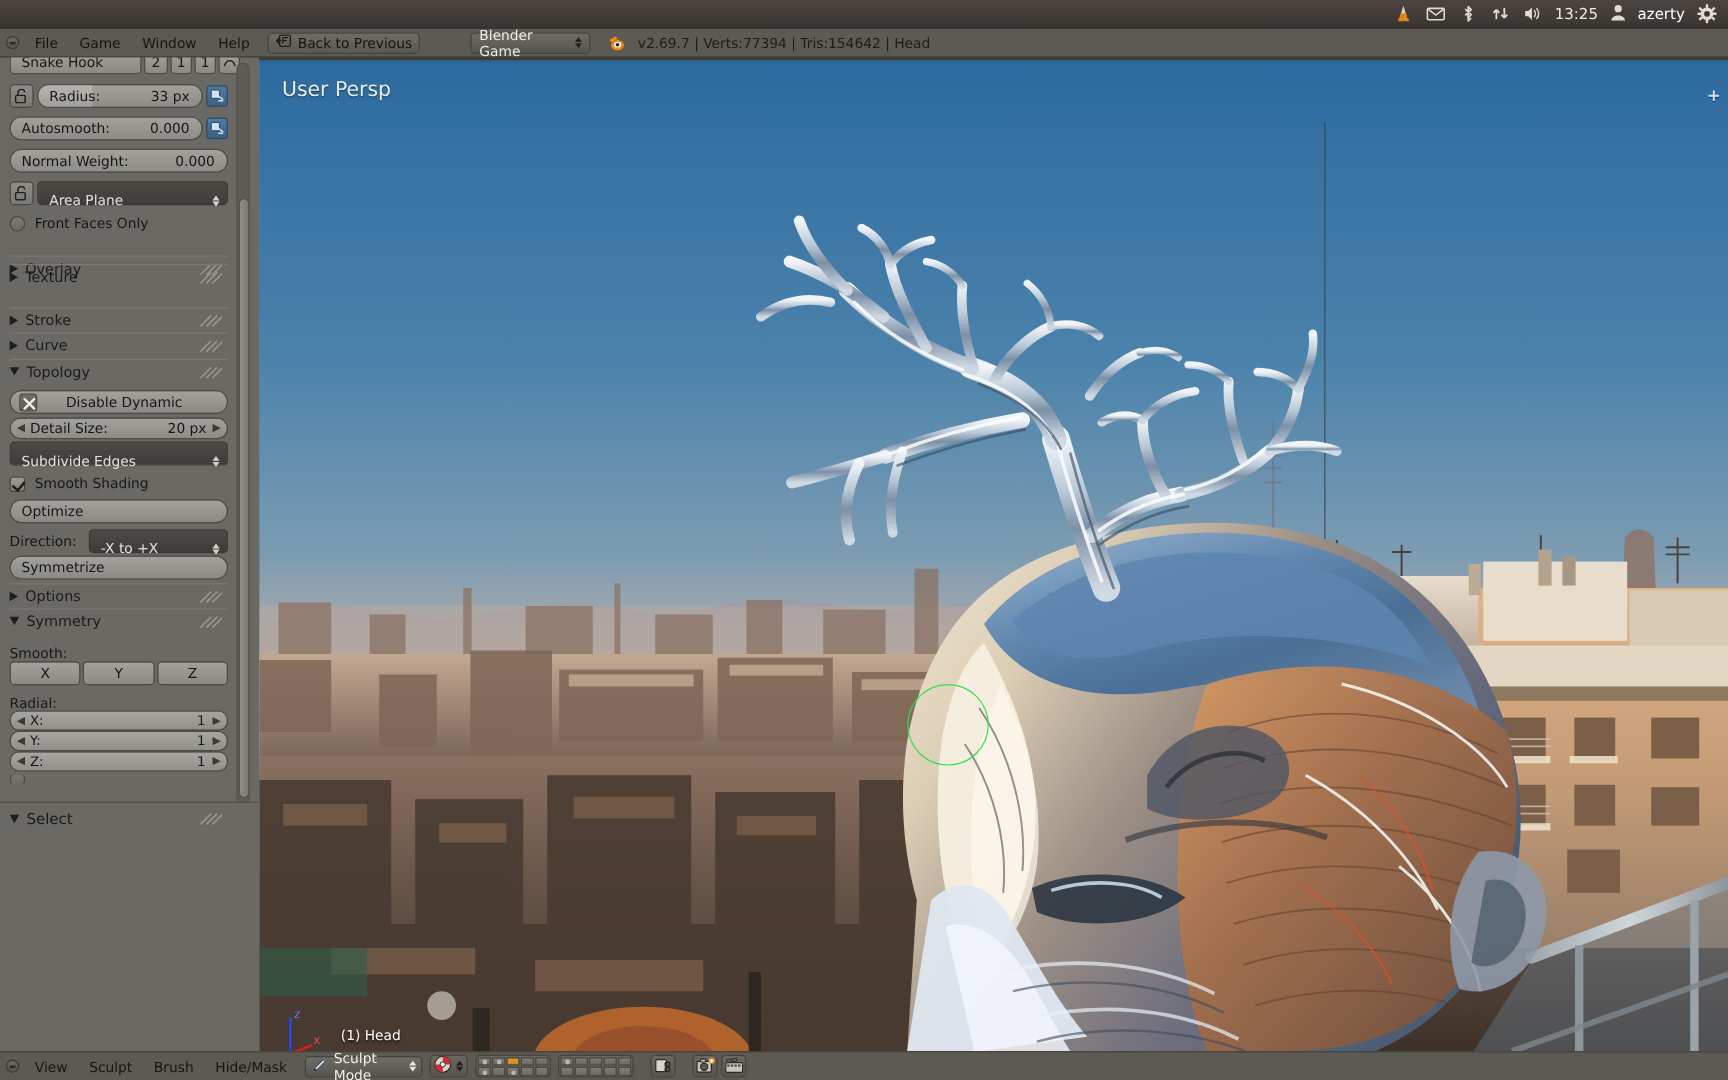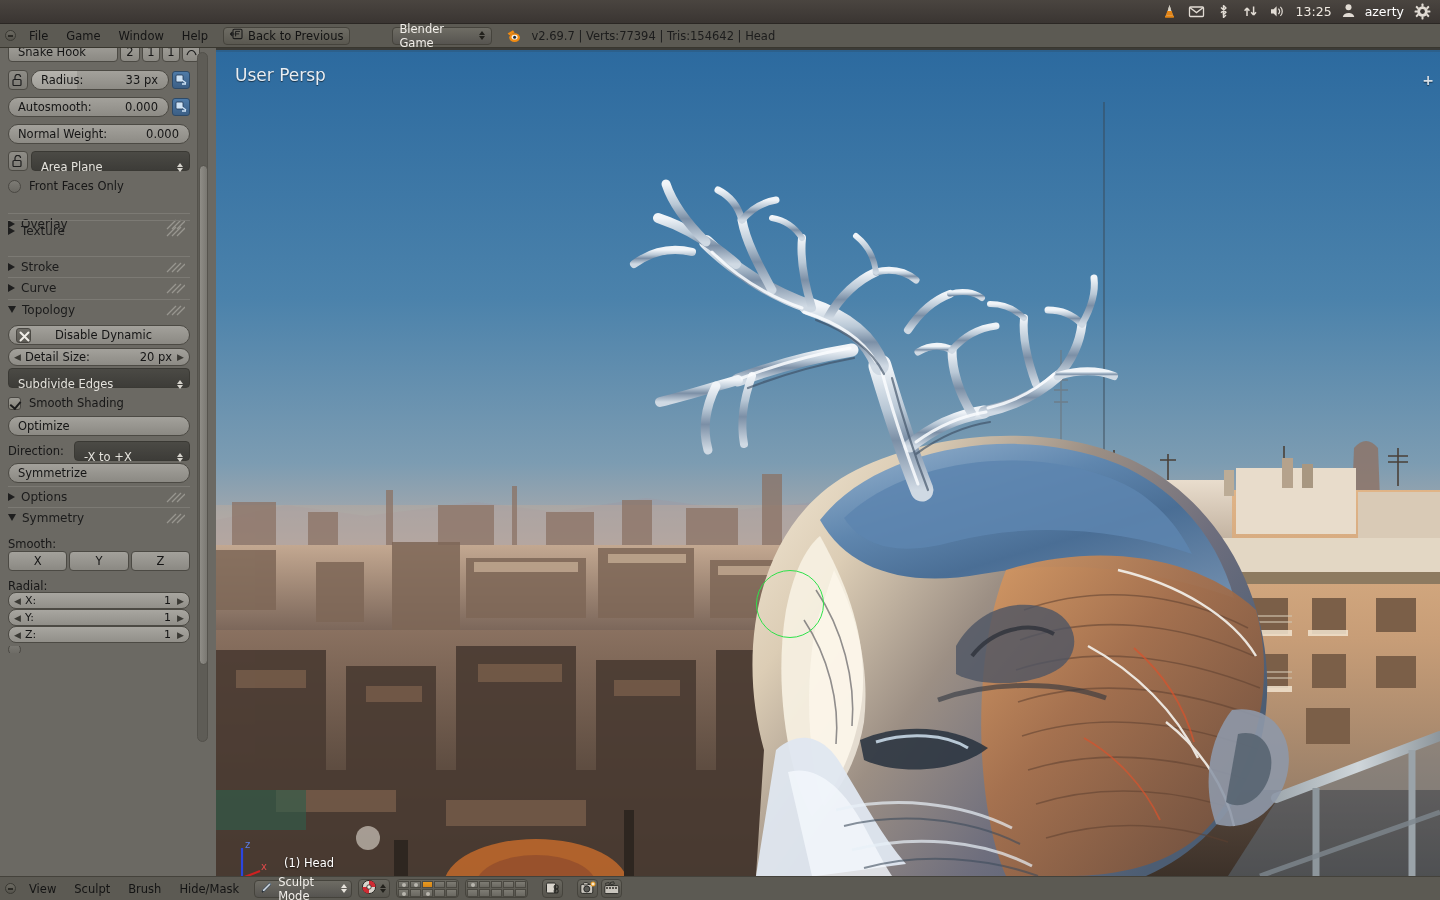--- a/index.html
+++ b/index.html
@@ -555,20 +555,31 @@
 
       <div class="row" style="top:598px; display:flex; gap:8px; align-items:center; height:7px; overflow:hidden;">
         <span class="radio-off"></span>
       </div>
     </div>
 
     <div id="panel-scroll-track">
       <div id="panel-scroll-thumb"></div>
     </div>
 
+    <div id="select-panel">
+      <div class="panel-hdr" style="width:182px; margin-left:8px; border-top:none; height:26px;">
+        <span class="tri d"></span>
+        <span style="font-size:12.5px">Select</span>
+        <span class="grip">
+          <svg width="22" height="12" viewBox="0 0 22 12">
+              <path d="M4 11 L13 2 M9 11 L18 2 M14 11 L22 3" stroke="#cfcdc6" stroke-width="1.3"></path>
+            </svg>
+        </span>
+      </div>
+    </div>
   </div>
 
   <div id="viewport">
     <svg id="vp-svg" width="1224" height="826" viewBox="0 0 1224 826">
       <defs>
         <linearGradient id="sky" x1="0" y1="0" x2="0" y2="1">
           <stop offset="0" stop-color="#2c6a9f"></stop>
           <stop offset="0.30" stop-color="#4b82ab"></stop>
           <stop offset="0.50" stop-color="#7c9cb2"></stop>
           <stop offset="0.60" stop-color="#b5adaa"></stop>

